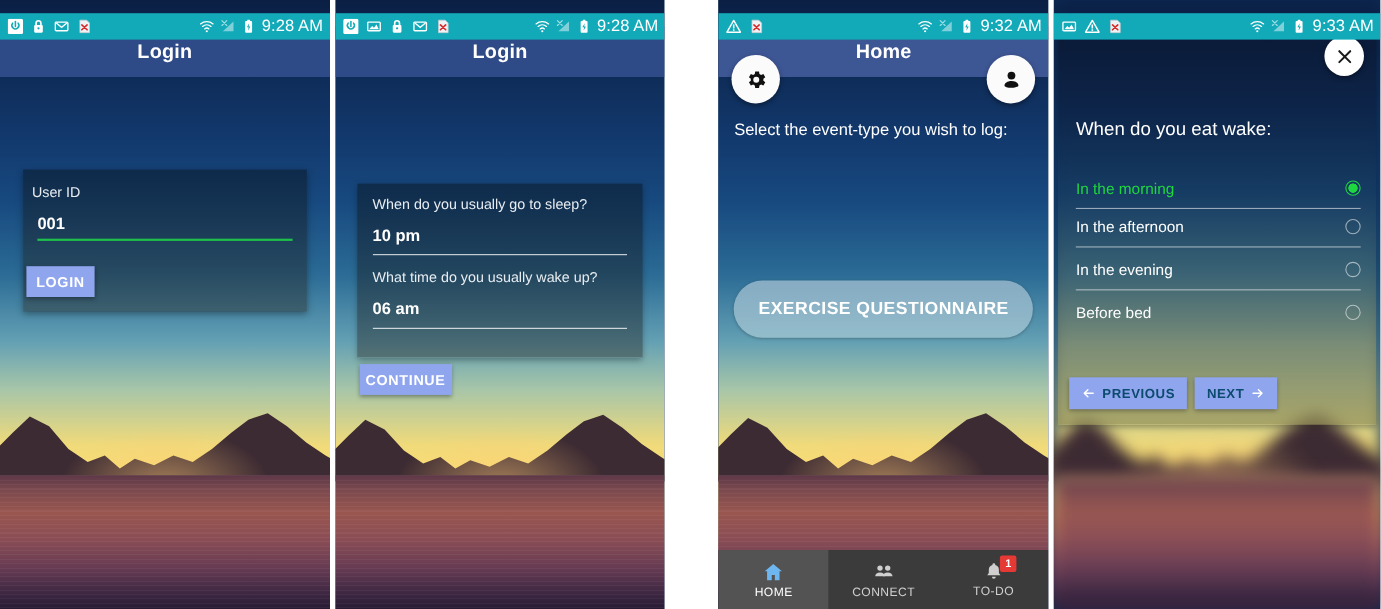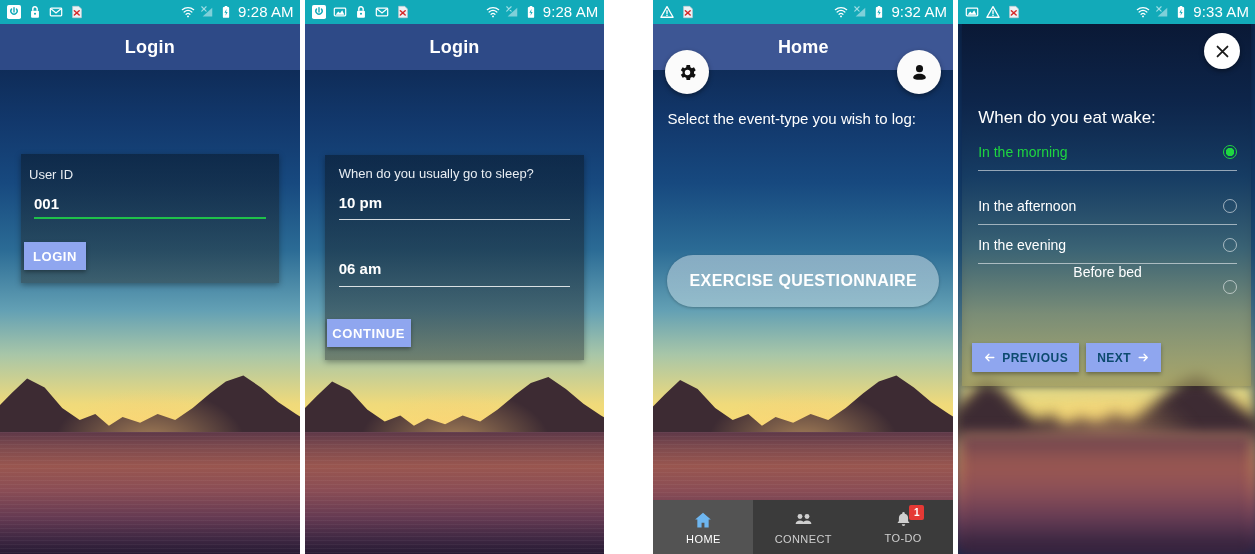--- a/index.html
+++ b/index.html
@@ -61,21 +61,21 @@
   .wall .glow {
     position: absolute; left: 18%; right: 18%; bottom: 20%; height: 10%;
     background: radial-gradient(ellipse at 50% 100%, rgba(255,200,120,0.55), transparent 70%);
   }
   .wall.blurred .sky, .wall.blurred .mtn, .wall.blurred .water, .wall.blurred .glow {
     filter: blur(7px);
   }
 
   
   .statusbar {
-    position: absolute; top: 0; left: 0; right: 0; height: 24px;
+    position: absolute; top: 12px; left: 0; right: 0; height: 24px;
     background: #12aab9;
     display: flex; align-items: center;
     padding: 0 6px 0 7px;
     z-index: 40;
     font-size: 15px; color: #ffffff;
   }
   .sb-left { display: flex; align-items: center; gap: 7px; }
   .sb-right { margin-left: auto; display: flex; align-items: center; gap: 5px; }
   .sb-ico { width: 14px; height: 14px; display: block; }
   .sb-clock {
@@ -334,24 +334,25 @@
             <path d="M8.6 4.6 L6.2 8.8 L8 8.8 L7.4 12.4 L9.9 8 L8.1 8 Z" fill="#12aab9"></path>
           </svg>
         <div class="sb-clock">9:28 AM</div>
       </div>
     </div>
 
     <div class="appbar">
       <div class="appbar-title">Login</div>
     </div>
 
-    <div class="card" style="left:20px; right:20px; top:155px; height:205px;">
+    <div class="card" style="left:20px; right:20px; top:167px; height:158px;">
       <div class="card-label" style="position:absolute;left:14px;top:12px;">When do you usually go to sleep?</div>
       <div class="card-value" style="position:absolute;left:14px;top:39px;">10 pm</div>
       <div class="underline-white" style="position:absolute;left:14px;right:14px;top:64px;"></div>
+      <div class="card-label" style="position:absolute;left:14px;top:78px;">What time do you usually wake up?</div>
       <div class="card-value" style="position:absolute;left:14px;top:105px;">06 am</div>
       <div class="underline-white" style="position:absolute;left:14px;right:14px;top:131px;"></div>
       <button class="btn-peri" style="position:absolute;left:2px;top:164px;width:84px;height:28px;">CONTINUE</button>
     </div>
   </div>
 
   <div class="sep"></div>
 
   <div class="phone p3">
     <div class="wall">
@@ -492,36 +493,36 @@
             <rect x="6.4" y="1" width="3.2" height="1.4" rx="0.5" fill="#fff"></rect>
             <path d="M8.6 4.6 L6.2 8.8 L8 8.8 L7.4 12.4 L9.9 8 L8.1 8 Z" fill="#12aab9"></path>
           </svg>
         <div class="sb-clock">9:33 AM</div>
       </div>
     </div>
 
     <div class="dlg">
       <div class="dlg-q">When do you eat wake:</div>
 
-      <div class="opt selected" style="top:108px;">
+      <div class="opt selected" style="top:127px;">
         <div class="opt-label">In the morning</div>
         <div class="radio"></div>
         <div class="divider"></div>
       </div>
       <div class="opt" style="top:162px;">
         <div class="opt-label">In the afternoon</div>
         <div class="radio"></div>
         <div class="divider"></div>
       </div>
       <div class="opt" style="top:201px;">
         <div class="opt-label">In the evening</div>
         <div class="radio"></div>
         <div class="divider"></div>
       </div>
-      <div class="opt" style="top:240px;flex-direction:column;">
+      <div class="opt" style="top:240px;">
         <div class="opt-label">Before bed</div>
         <div class="radio"></div>
       </div>
 
       <div class="dlg-actions">
         <button class="btn-nav">
           <svg width="13" height="13" viewBox="0 0 24 24">
               <path d="M20 12H5M11 6l-6 6 6 6" stroke="#fff" stroke-width="2.4" fill="none" stroke-linecap="round" stroke-linejoin="round"></path>
             </svg>
           <span>PREVIOUS</span>

